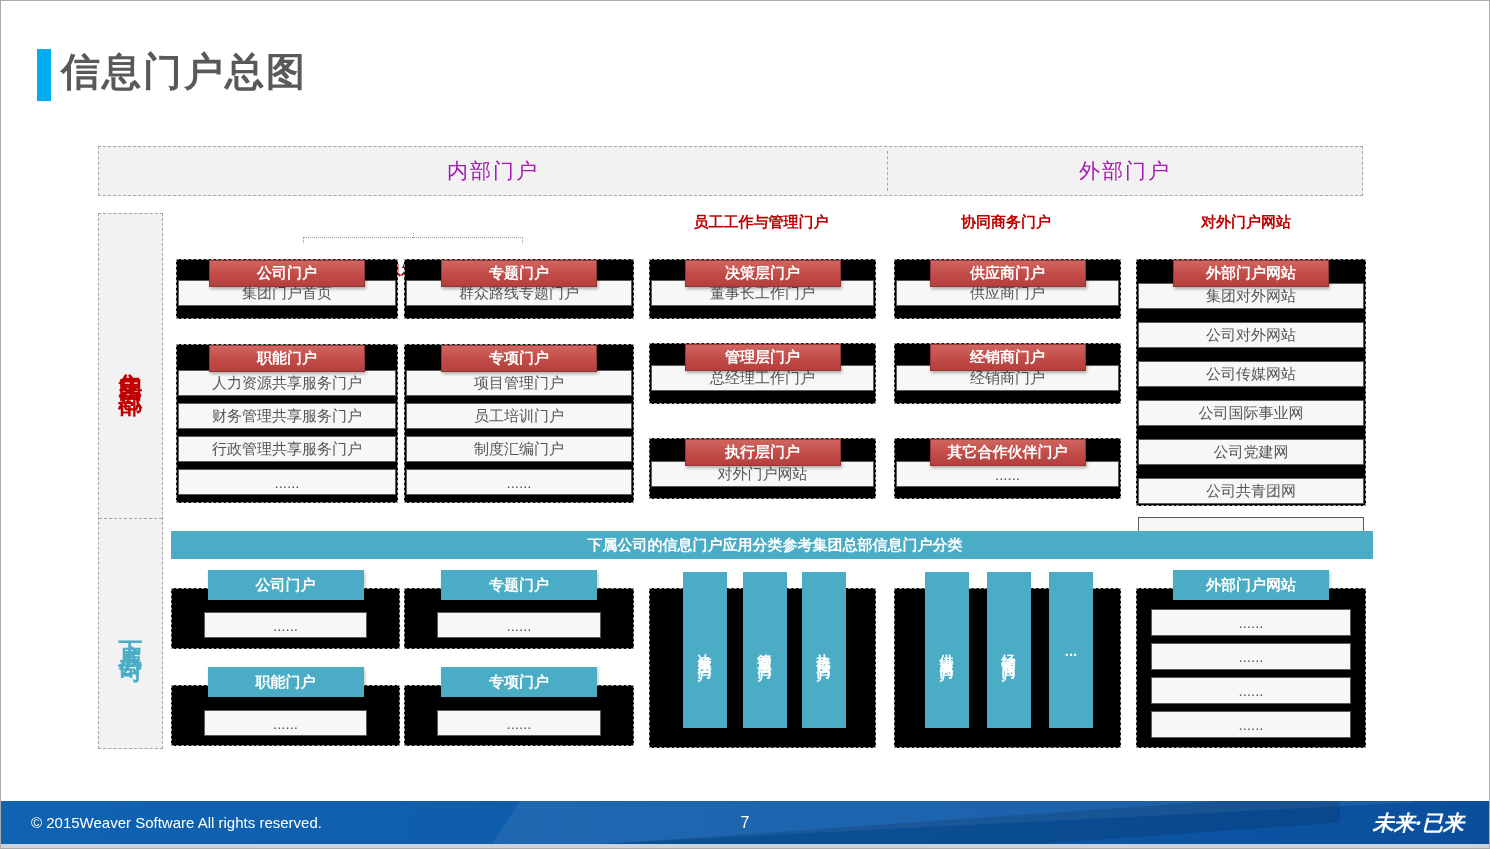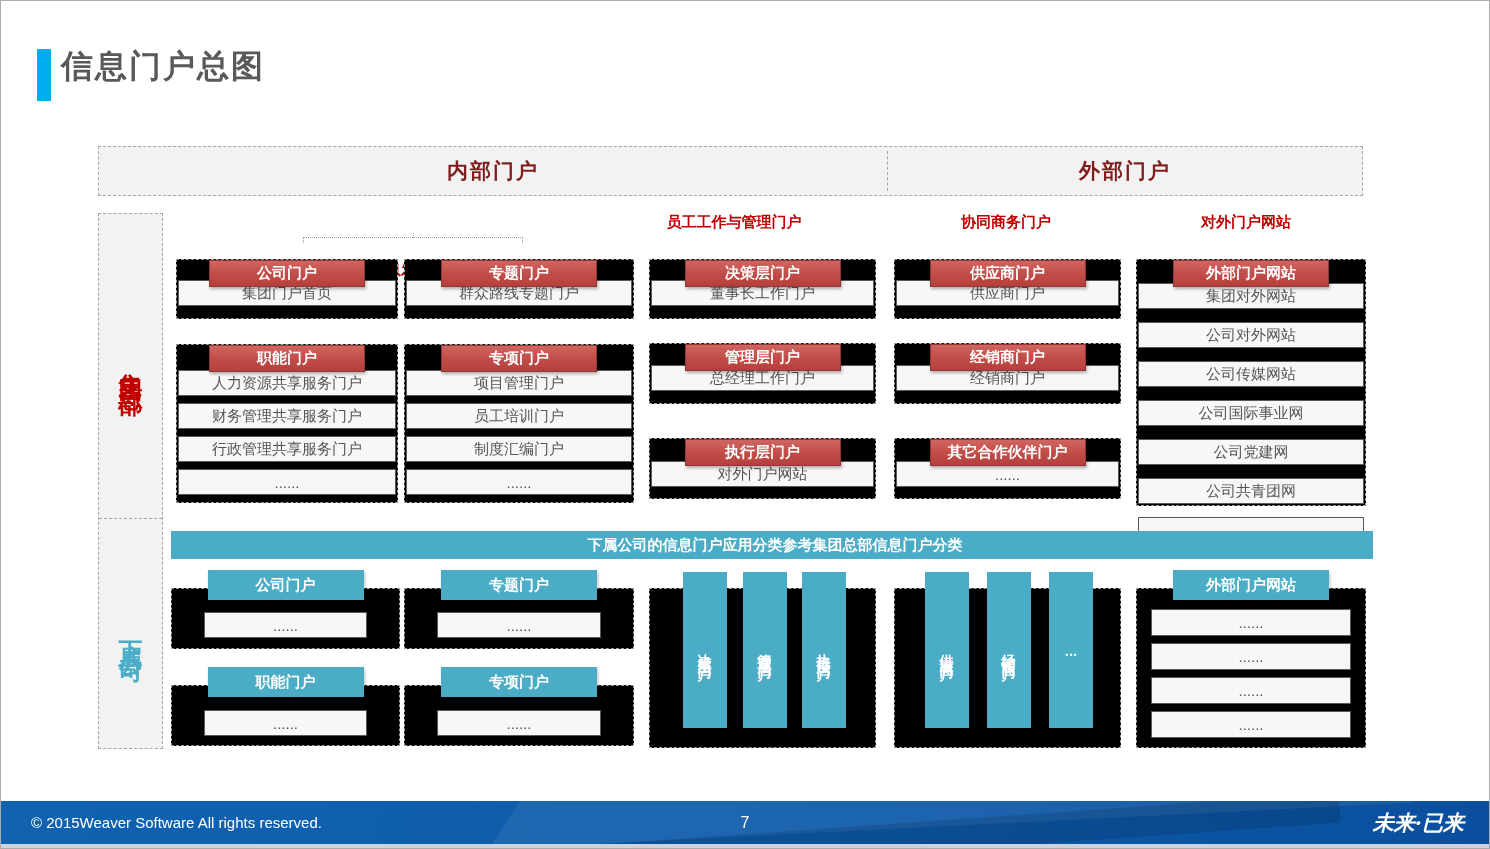--- a/index.html
+++ b/index.html
@@ -3,26 +3,26 @@
 <meta charset="utf-8">
 <style>
   html,body{margin:0;padding:0;background:#e8e8e8;}
   .slide{
     position:relative;width:1490px;height:849px;background:#ffffff;
     border:1px solid #ababab;box-sizing:border-box;overflow:hidden;
     font-family:"Liberation Sans","DejaVu Sans",sans-serif;
   }
   
   .accent-bar{position:absolute;left:36px;top:48px;width:14px;height:52px;background:#00aeef;}
-  .page-title{position:absolute;left:60px;top:44px;margin:0;font-size:32px;font-weight:bold;color:#595959;letter-spacing:2px;}
+  .page-title{position:absolute;left:60px;top:44px;margin:0;font-size:39px;font-weight:bold;color:#595959;letter-spacing:2px;}
   
   .hdr-box{position:absolute;left:97px;top:145px;width:1265px;height:50px;background:#f2f2f2;
     border:1px dashed #a6a6a6;box-sizing:border-box;display:flex;}
   .hdr-half{flex:0 0 auto;display:flex;align-items:center;justify-content:center;
-    font-size:21px;font-weight:bold;color:#7f1d1d;letter-spacing:2px;}
+    font-size:21px;font-weight:normal;color:#a21caf;letter-spacing:2px;}
   .hdr-half.left{width:788px;}
   .hdr-half.right{flex:1;}
   .hdr-divider{width:0;border-left:1px dashed #a6a6a6;margin:4px 0;}
   
   .cat-label{position:absolute;top:211px;height:20px;font-size:15px;font-weight:bold;color:#c00000;
     display:flex;align-items:center;justify-content:center;}
   .brace{position:absolute;left:302px;top:236px;width:218px;height:5px;
     border-top:1px dotted #9e9e9e;border-left:1px dotted #9e9e9e;border-right:1px dotted #9e9e9e;}
   .brace span{position:absolute;left:50%;top:-5px;width:0;height:5px;border-left:1px dotted #9e9e9e;}
   
@@ -76,21 +76,21 @@
   <div class="accent-bar"></div>
   <h1 class="page-title">信息门户总图</h1>
 
   <div class="hdr-box">
     <div class="hdr-half left">内部门户</div>
     <div class="hdr-divider"></div>
     <div class="hdr-half right">外部门户</div>
   </div>
 
   <div class="cat-label" style="left:290px;width:250px;margin-top:48px;">组织级信息发布与共享门户</div>
-  <div class="cat-label" style="left:618px;width:230px;">员工工作与管理门户</div>
+  <div class="cat-label" style="left:645px;width:230px;">员工工作与管理门户</div>
   <div class="cat-label" style="left:890px;width:230px;">协同商务门户</div>
   <div class="cat-label" style="left:1130px;width:230px;">对外门户网站</div>
   <div class="brace">
       <span></span>
     </div>
 
   <div class="sidebar">
     <div class="sidebar-cell top">集团总部</div>
     <div class="sidebar-cell bottom">下属公司</div>
   </div>

